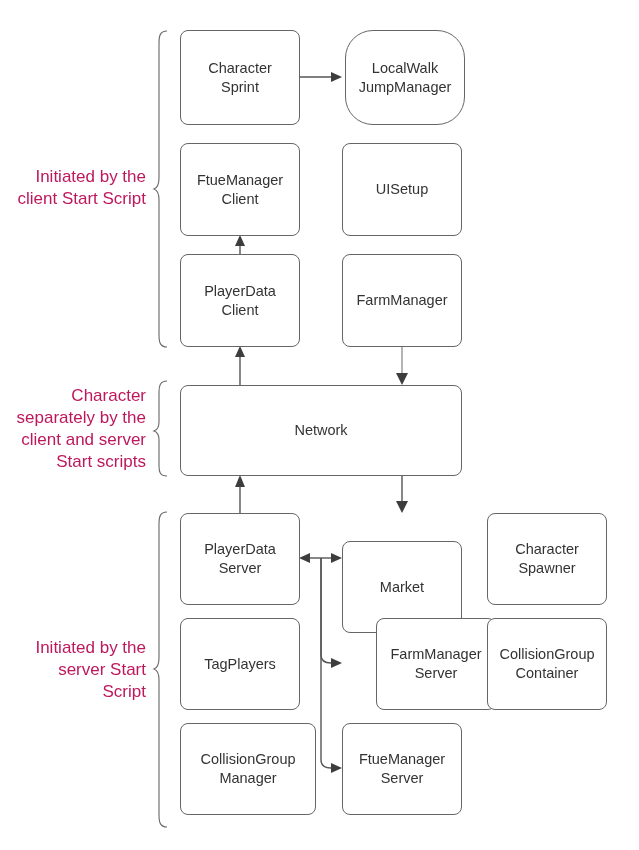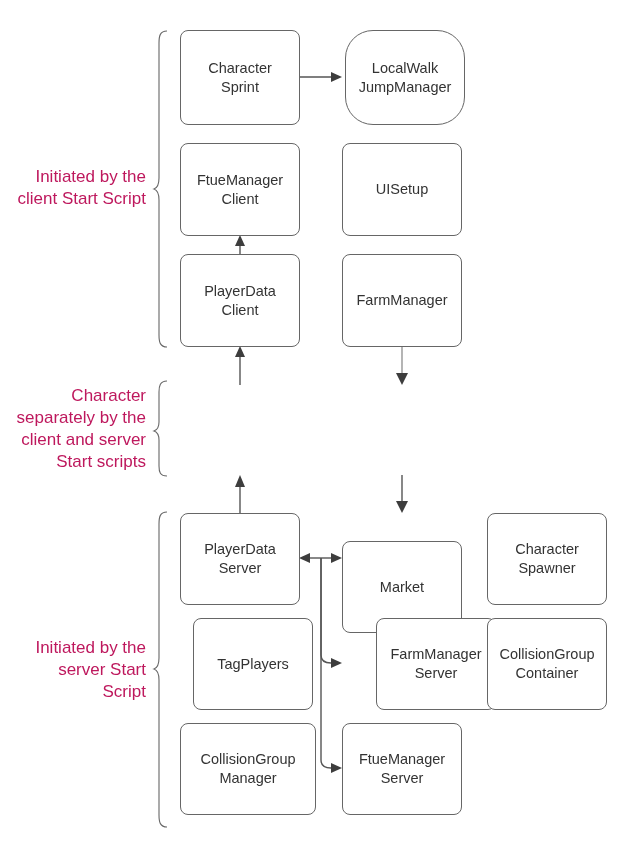--- a/index.html
+++ b/index.html
@@ -148,30 +148,31 @@
   <div class="node" style="left:180px; top:143px; width:120px; height:93px;">FtueManager
 Client</div>
 
   <div class="node" style="left:342px; top:143px; width:120px; height:93px;">UISetup</div>
 
   <div class="node" style="left:180px; top:254px; width:120px; height:93px;">PlayerData
 Client</div>
 
   <div class="node" style="left:342px; top:254px; width:120px; height:93px;">FarmManager</div>
 
+  <div class="node" style="left:180px; top:385px; width:282px; height:91px;">Network</div>
 
   <div class="node" style="left:180px; top:513px; width:120px; height:92px;">PlayerData
 Server</div>
 
   <div class="node" style="left:342px; top:513px; width:120px; height:92px;margin-top:28px;">Market</div>
 
   <div class="node" style="left:487px; top:513px; width:120px; height:92px;">Character
 Spawner</div>
 
-  <div class="node" style="left:180px; top:618px; width:120px; height:92px;margin-left:13px;">TagPlayers</div>
+  <div class="node" style="left:180px; top:618px; width:120px; height:92px;">TagPlayers</div>
 
   <div class="node" style="left:342px; top:618px; width:120px; height:92px;margin-left:34px;">FarmManager
 Server</div>
 
   <div class="node" style="left:487px; top:618px; width:120px; height:92px;">CollisionGroup
 Container</div>
 
   <div class="node" style="left:180px; top:723px; width:136px; height:92px;">CollisionGroup
 Manager</div>
 

